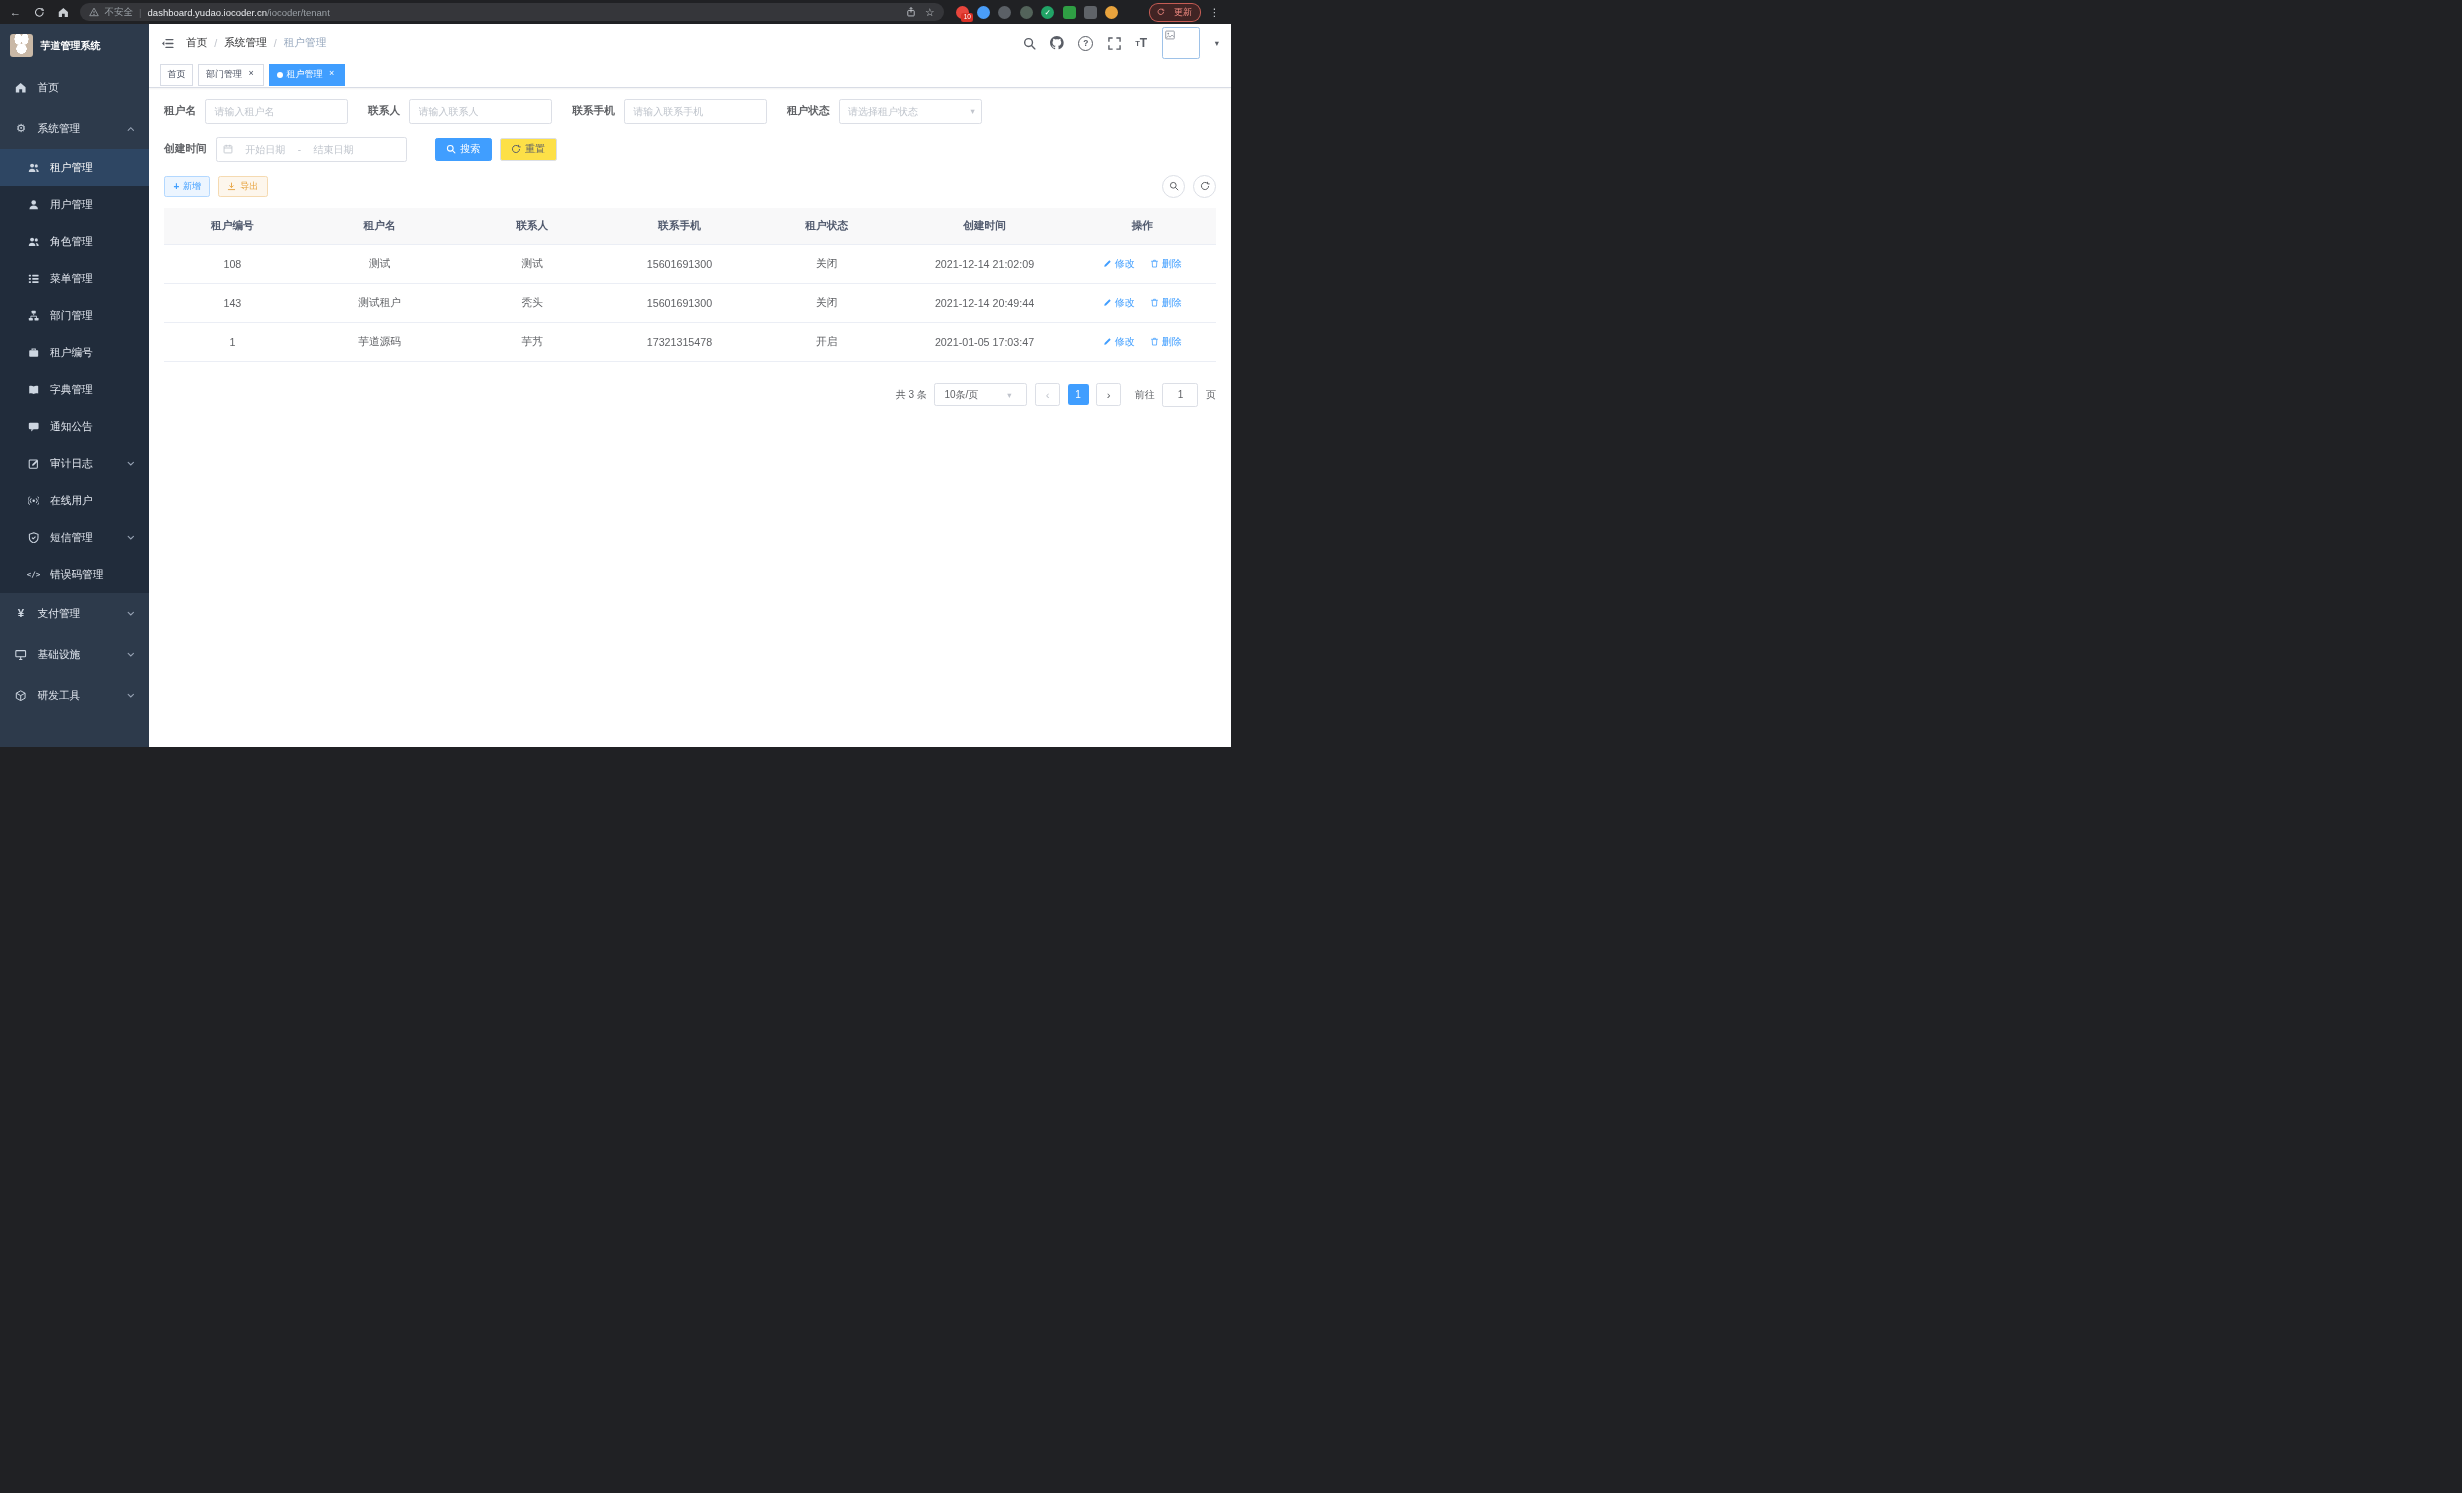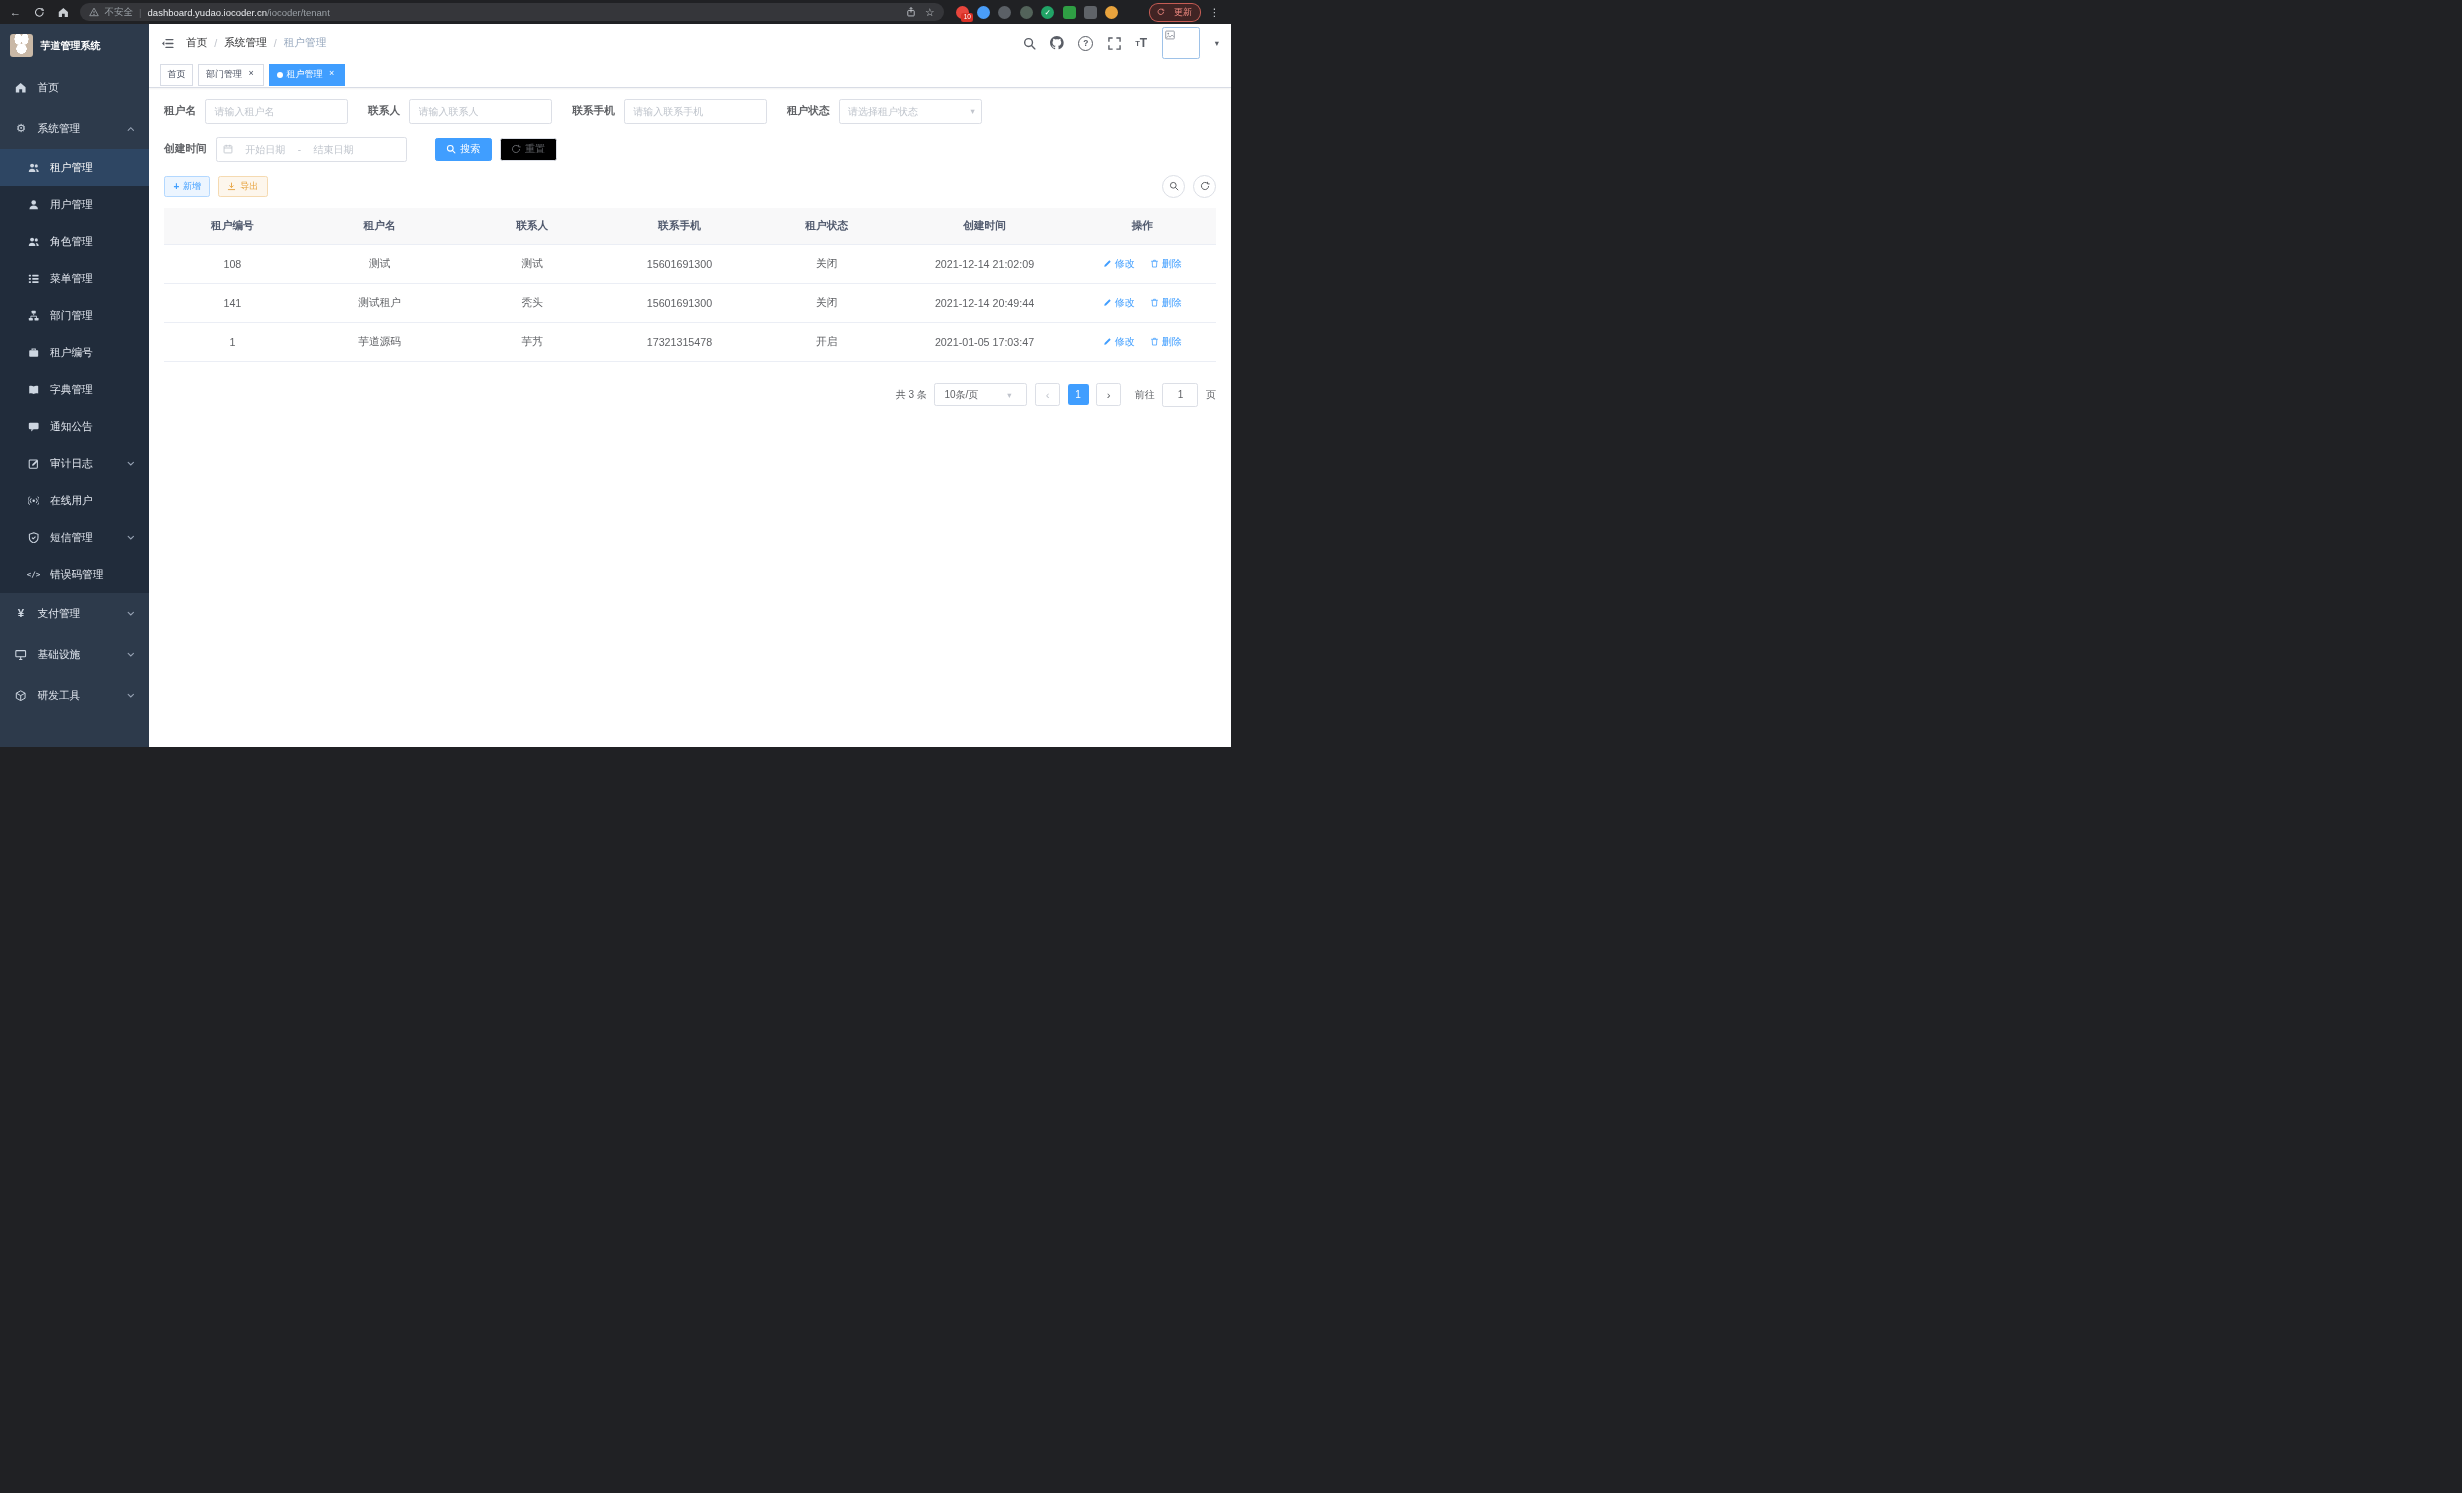--- a/index.html
+++ b/index.html
@@ -86,21 +86,21 @@
                   background:transparent;font-family:inherit;}
   input::placeholder{color:#bfc4cc;}
   .sel-caret{color:#c0c4cc;font-size:8.4px;margin-right:6px;}
   .date-range{width:177px;height:23px;border:0.8px solid #dcdfe6;border-radius:2.3px;display:flex;
               align-items:center;padding:0 6px;gap:3px;}
   .date-range input{width:55px;border:none;outline:none;text-align:center;font-size:10px;color:#606266;
                     font-family:inherit;}
   .dr-sep{color:#bfc4cc;font-size:10px;}
   .cal-ic{color:#c0c4cc;display:flex;}
   .btn{height:23px;border-radius:2.3px;font-size:10px;display:inline-flex;align-items:center;gap:3.8px;
-       padding:0 10.7px;cursor:pointer;border:0.8px solid #dcdfe6;background:#000000;color:#606266;white-space:nowrap;}
+       padding:0 10.7px;cursor:pointer;border:0.8px solid #dcdfe6;background:#fde047;color:#606266;white-space:nowrap;}
   .btn-primary{background:#409eff;border-color:#409eff;color:#fff;margin-left:8px;}
   .btn + .btn{margin-left:7.6px;}
   .toolbar-row{display:flex;align-items:center;margin:1.5px 0 10px;}
   .btn-mini{height:21px;padding:0 8.4px;font-size:9px;}
   .btn-add{background:#ecf5ff;border-color:#b3d8ff;color:#409eff;}
   .btn-export{background:#fdf6ec;border-color:#f5dab1;color:#e6a23c;}
   .plus-ic{font-size:10px;font-weight:bold;}
   .toolbar-right{margin-left:auto;display:flex;gap:7.6px;}
   .circle-btn{width:21px;height:21px;border-radius:50%;border:0.8px solid #dcdfe6;background:#fff;
               color:#606266;display:flex;align-items:center;justify-content:center;cursor:pointer;}
@@ -555,21 +555,21 @@
                 </span>
               <span class="op-link">
                   <svg width="9" height="9" viewBox="0 0 14 14">
                     <path d="M1.8 3.5h10.4M5.5 3.5V2h3v1.5M3.4 3.5l.5 9h6.2l.5-9" fill="none" stroke="currentColor" stroke-width="1.2"></path>
                   </svg>
                   <span>删除</span>
                 </span>
             </td>
           </tr>
           <tr>
-            <td>141</td>
+            <td>143</td>
             <td>测试租户</td>
             <td>秃头</td>
             <td>15601691300</td>
             <td>关闭</td>
             <td>2021-12-14 20:49:44</td>
             <td>
               <span class="op-link">
                   <svg width="9" height="9" viewBox="0 0 14 14" fill="currentColor">
                     <path d="M2 12l.5-2.6L9.9 2l2.1 2.1-7.4 7.4z"></path>
                   </svg>

